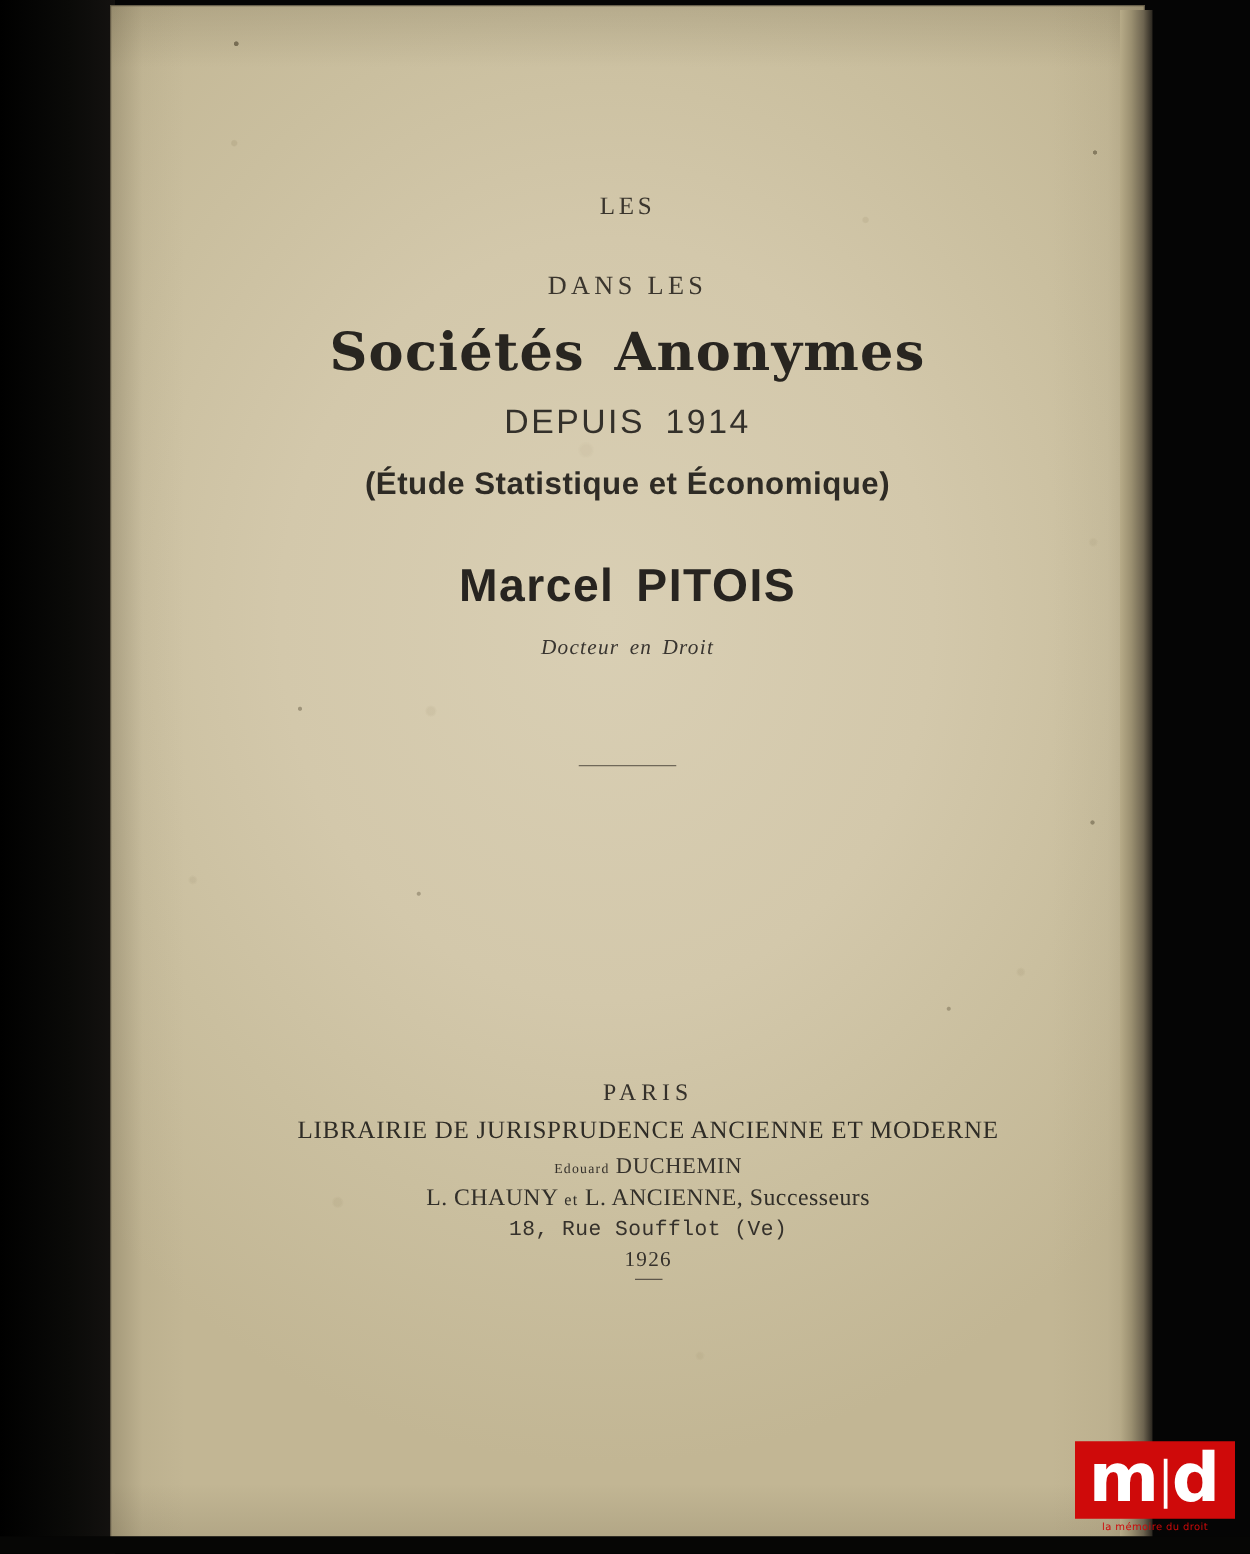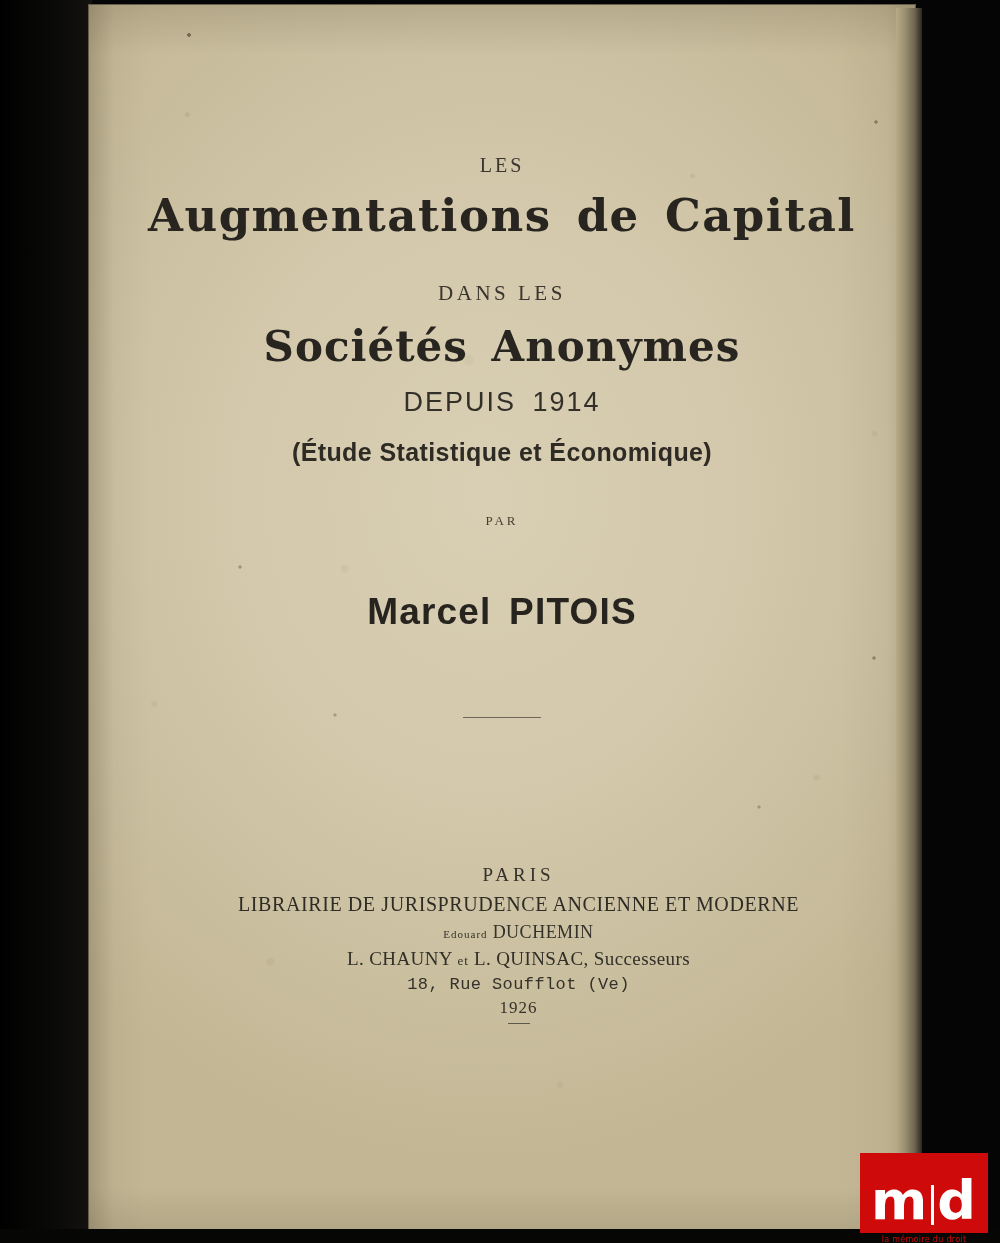--- a/index.html
+++ b/index.html
@@ -254,21 +254,21 @@
   }
   #logo .mdd {
     font-family: "DejaVu Sans", sans-serif;
     font-weight: 700;
     font-size: 54px;
     line-height: 56px;
     color: #ffffff;
     background: #cf0a0a;
     display: block;
     letter-spacing: 1px;
-    padding: 20px 0 4px 0;
+    padding: 2px 0 4px 0;
   }
   #logo .mdd .sep {
     display: inline-block;
     width: 3px;
     height: 40px;
     background: #ffffff;
     vertical-align: -6px;
     margin: 0 3px;
   }
   #logo .tagline {
@@ -287,41 +287,40 @@
 
   <div id="left-dark"></div>
 
   <div id="cover">
     <div class="grain"></div>
     <div class="specks"></div>
     <div class="edge-shade"></div>
 
     <div class="title-block">
       <div class="line-les">LES</div>
-      <div class="line-main1">Augmentations de Capital</div>
       <div class="line-dansles">DANS LES</div>
       <div class="line-main2">Sociétés Anonymes</div>
       <div class="line-depuis">DEPUIS 1914</div>
       <div class="line-etude">(Étude Statistique et Économique)</div>
-      <div class="line-par">PAR</div>
       <div class="line-author">Marcel PITOIS</div>
+      <div class="line-degree">Docteur en Droit</div>
       <div class="rule"></div>
     </div>
 
     <div class="imprint">
       <div class="imp-paris">PARIS</div>
       <div class="imp-lib">LIBRAIRIE DE JURISPRUDENCE ANCIENNE ET MODERNE</div>
       <div class="imp-duchemin">
         <span class="small-caps">Edouard</span>
         <span>DUCHEMIN</span>
       </div>
       <div class="imp-successeurs">
         <span>L. CHAUNY</span>
         <span class="sc">et</span>
-        <span>L. QUINSAC,</span>
+        <span>L. ANCIENNE,</span>
         <span>Successeurs</span>
       </div>
       <div class="imp-address">18, Rue Soufflot (Ve)</div>
       <div class="imp-year">1926</div>
       <div class="imp-dash"></div>
     </div>
   </div>
 
   <div id="spine"></div>
   <div id="bottom-dark"></div>

